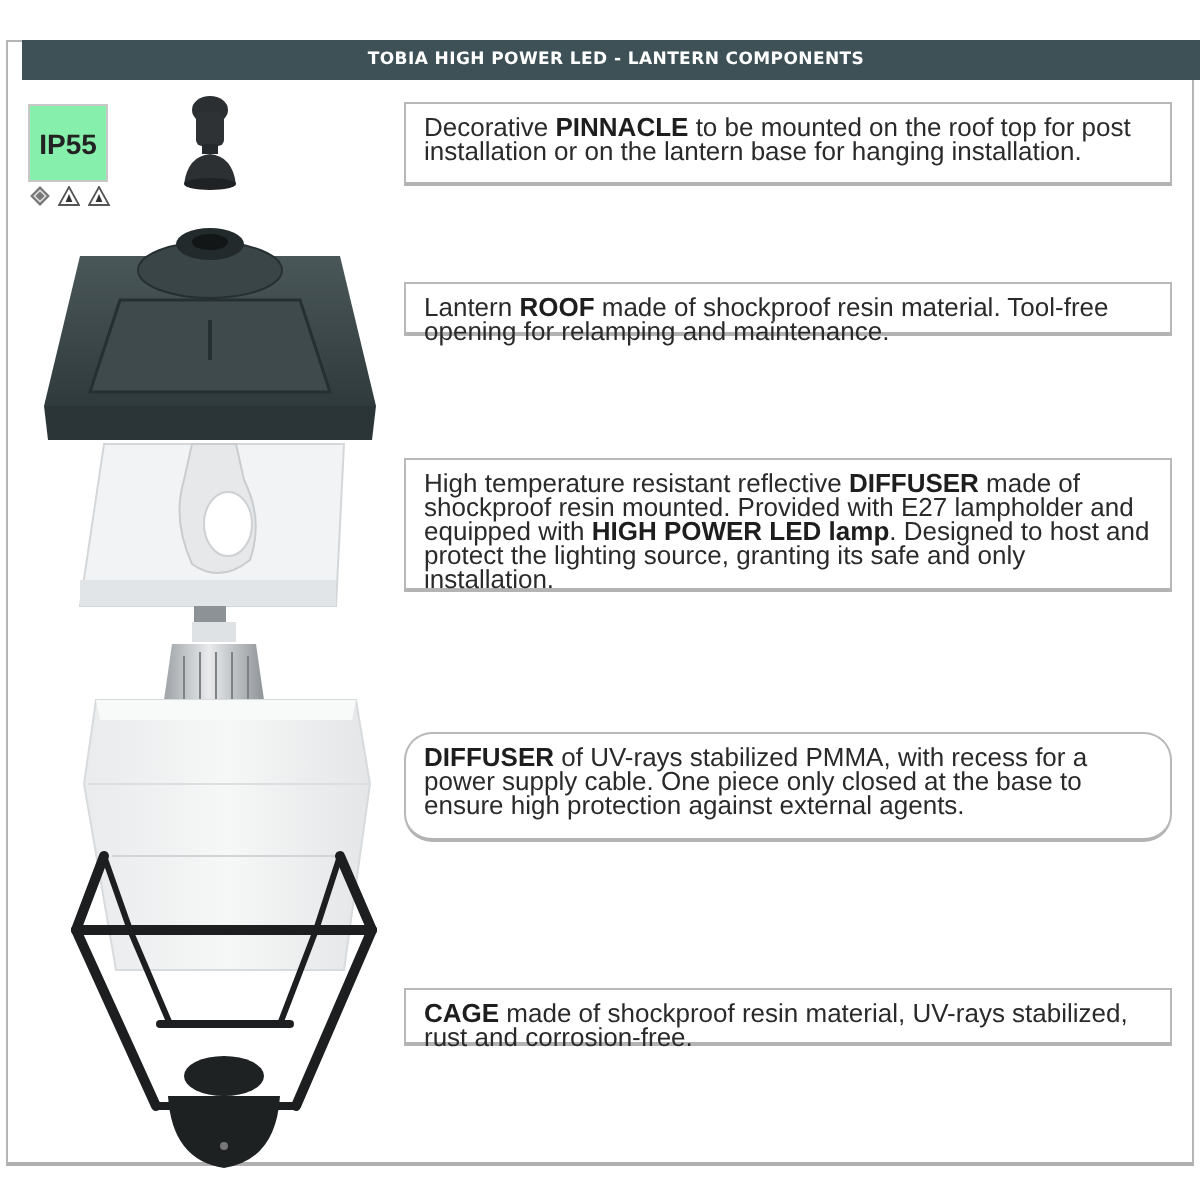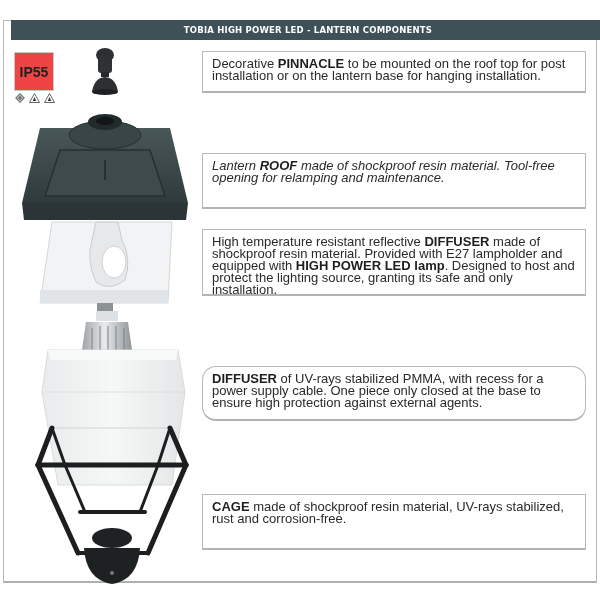--- a/index.html
+++ b/index.html
@@ -12,21 +12,21 @@
     background: #fff;
   }
   .header {
     position: absolute; left: 11px; top: 20px; width: 594px; height: 20px;
     background: #3d5156; color: #fff;
     font-family: "DejaVu Sans", sans-serif; font-weight: bold; font-size: 8.5px;
     letter-spacing: 0.2px; text-align: center; line-height: 20px;
   }
   .ip-box {
     position: absolute; left: 14px; top: 52px; width: 40px; height: 39px;
-    border: 1px solid #c8c8c8; background: #ef4444;
+    border: 1px solid #c8c8c8; background: #86efac;
     font-weight: bold; font-size: 14px; color: #222;
     display: flex; align-items: center; justify-content: center;
   }
   .cert-icons {
     position: absolute; left: 15px; top: 93px; display: flex; gap: 4px; align-items: center;
   }
   .cert-icons svg { display: block; }
 
   .desc {
     position: absolute; left: 202px; width: 384px;
@@ -141,27 +141,27 @@
     <ellipse cx="112" cy="538" rx="20" ry="10" fill="#1f2223"></ellipse>
     <path d="M84 548 Q86 580 112 584 Q138 580 140 548 Z" fill="#1e2122"></path>
     <circle cx="112" cy="573" r="2" fill="#777"></circle>
   </g>
 </svg>
 
 <div class="desc" style="top:51px;height:42px;">
   <span>Decorative </span><b>PINNACLE</b><span> to be mounted on the roof top for post installation or on the lantern base for hanging installation.</span>
 </div>
 
-<div class="desc" style="top:153px;height:56px;font-style:italic;">
+<div class="desc" style="top:141px;height:27px;">
   <span>Lantern </span><b>ROOF</b><span> made of shockproof resin material. Tool-free opening for relamping and maintenance.</span>
 </div>
 
 <div class="desc" style="top:229px;height:67px;">
-  <span>High temperature resistant reflective </span><b>DIFFUSER</b><span> made of shockproof resin material. Provided with E27 lampholder and equipped with </span><b>HIGH POWER LED lamp</b><span>. Designed to host and protect the lighting source, granting its safe and only installation.</span>
+  <span>High temperature resistant reflective </span><b>DIFFUSER</b><span> made of shockproof resin mounted. Provided with E27 lampholder and equipped with </span><b>HIGH POWER LED lamp</b><span>. Designed to host and protect the lighting source, granting its safe and only installation.</span>
 </div>
 
 <div class="desc" style="top:366px;height:55px;border-radius:14px;">
   <span></span><b>DIFFUSER</b><span> of UV-rays stabilized PMMA, with recess for a power supply cable. One piece only closed at the base to ensure high protection against external agents.</span>
 </div>
 
-<div class="desc" style="top:494px;height:56px;">
+<div class="desc" style="top:494px;height:29px;">
   <span></span><b>CAGE</b><span> made of shockproof resin material, UV-rays stabilized, rust and corrosion-free.</span>
 </div>
 
 </body></html>

